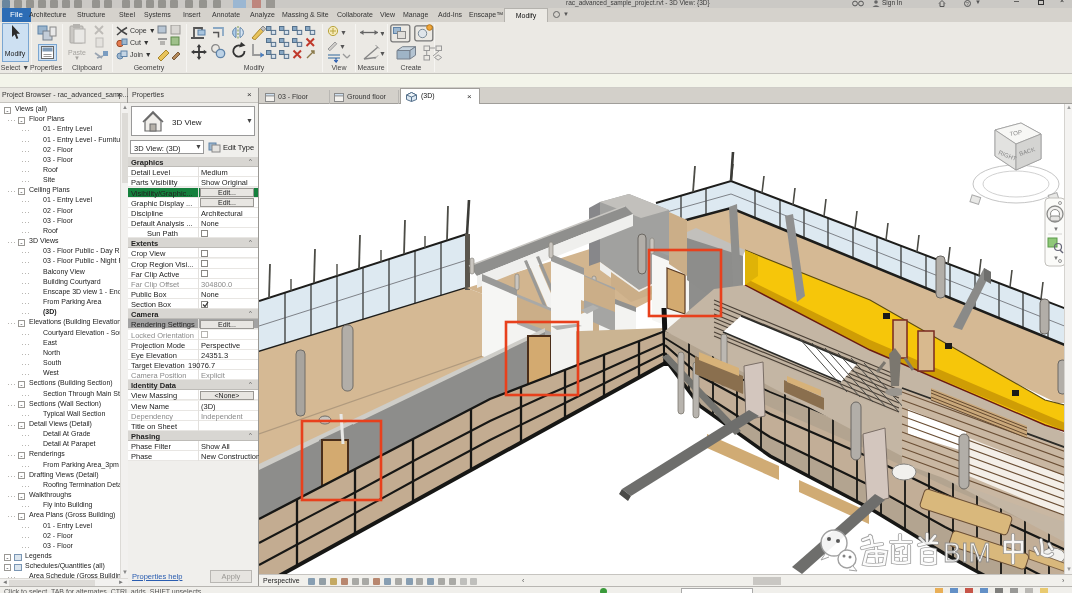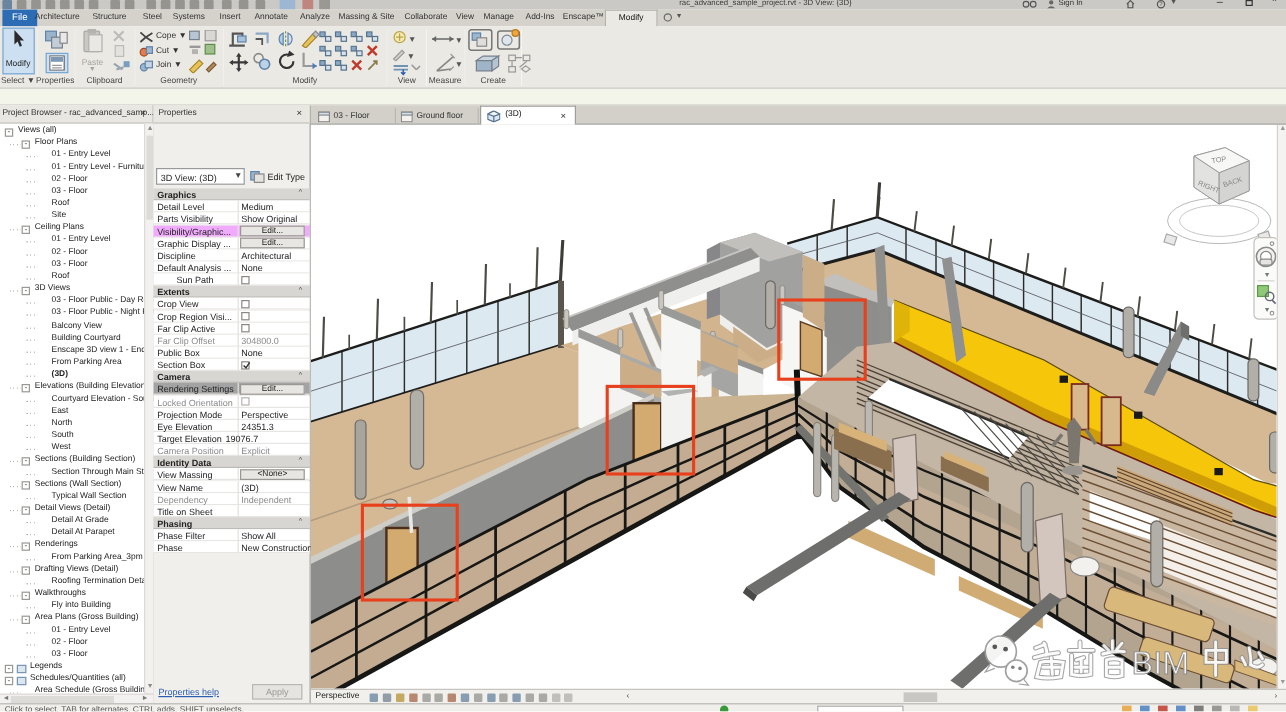--- a/index.html
+++ b/index.html
@@ -382,20 +382,29 @@
       <div class="abs" style="left:2px;top:0px;font-size:6px;color:#777;">◄</div>
       <div class="abs" style="left:118px;top:0px;font-size:6px;color:#777;">►</div>
       <div class="abs" style="left:9px;top:1px;width:86px;height:6px;background:#dddbd7;"></div>
     </div>
 </div>
 <div class="abs" style="left:128px;top:88px;width:131px;height:498px;background:#f0efec;border-right:1px solid #9a9894;">
 <div class="abs" style="left:0;top:0;width:130px;height:15px;background:#e9e7e2;border-bottom:1px solid #c6c4bf;">
       <span class="abs txt" style="left:4px;top:3px;font-size:7px;color:#333;">Properties</span>
       <span class="abs" style="left:119px;top:2px;font-size:8px;color:#333;">×</span>
     </div>
+<div class="abs" style="left:3px;top:18px;width:124px;height:30px;background:#fff;border:1px solid #999;">
+      <svg class="abs" style="left:7px;top:2px;" width="28" height="26">
+        <path d="M6 12 L14 4 L22 12 L22 22 L6 22 Z" fill="#f0eeea" stroke="#6b6b6b" stroke-width="1.2"></path>
+        <path d="M4 13 L14 3 L24 13" fill="none" stroke="#6b6b6b" stroke-width="1.6"></path>
+        <rect x="11" y="15" width="6" height="7" fill="#b5b0a8" stroke="#6b6b6b"></rect>
+      </svg>
+      <span class="abs txt" style="left:40px;top:11px;font-size:8px;color:#222;">3D View</span>
+      <span class="abs" style="left:114px;top:10px;font-size:7px;color:#444;">▼</span>
+    </div>
 <div class="abs" style="left:2px;top:52px;width:74px;height:14px;background:#fff;border:1px solid #999;">
       <span class="abs txt" style="left:3px;top:2.5px;font-size:7.5px;color:#222;">3D View: (3D)</span>
       <span class="abs" style="left:64px;top:2px;font-size:7px;color:#444;">▼</span>
     </div>
 <svg class="abs" style="left:80px;top:53px;" width="13" height="12">
       <rect x="1" y="2" width="7" height="7" fill="#9db7cf" stroke="#5f83a8"></rect>
       <rect x="4" y="4" width="8" height="7" fill="#e5e3df" stroke="#888"></rect>
     </svg>
 <span class="abs txt" style="left:95px;top:55px;font-size:7.5px;color:#222;">Edit Type</span>
 <div class="abs" style="left:0px;top:69.0px;width:130px;height:10px;background:#d8d6d2;border-bottom:1px solid #bdbbb7;">
@@ -405,21 +414,21 @@
 <div class="abs" style="left:0px;top:79.2px;width:130px;height:10px;background:#fff;border-bottom:1px solid #e8e6e3;">
       <span class="abs txt" style="left:3px;top:1px;font-size:7.5px;color:#222;">Detail Level</span>
     </div>
 <div class="abs" style="left:70px;top:79.2px;width:1px;height:10px;background:#e2e0dd;"></div>
 <span class="abs txt" style="left:73px;top:80.2px;font-size:7.5px;color:#222;">Medium</span>
 <div class="abs" style="left:0px;top:89.3px;width:130px;height:10px;background:#fff;border-bottom:1px solid #e8e6e3;">
       <span class="abs txt" style="left:3px;top:1px;font-size:7.5px;color:#222;">Parts Visibility</span>
     </div>
 <div class="abs" style="left:70px;top:89.3px;width:1px;height:10px;background:#e2e0dd;"></div>
 <span class="abs txt" style="left:73px;top:90.3px;font-size:7.5px;color:#222;">Show Original</span>
-<div class="abs" style="left:0px;top:99.5px;width:130px;height:10px;background:#f0abfc;border-bottom:1px solid #e8e6e3;">
+<div class="abs" style="left:0px;top:99.5px;width:130px;height:10px;background:#15803d;border-bottom:1px solid #e8e6e3;">
       <span class="abs txt" style="left:3px;top:1px;font-size:7.5px;color:#222;">Visibility/Graphic...</span>
     </div>
 <div class="abs" style="left:70px;top:99.5px;width:1px;height:10px;background:#e2e0dd;"></div>
 <div class="abs" style="left:72px;top:100.0px;width:54px;height:9px;background:#e8e6e2;border:1px solid #9a9894;font-size:7px;color:#222;text-align:center;line-height:8px;">Edit...</div>
 <div class="abs" style="left:0px;top:109.6px;width:130px;height:10px;background:#fff;border-bottom:1px solid #e8e6e3;">
       <span class="abs txt" style="left:3px;top:1px;font-size:7.5px;color:#222;">Graphic Display ...</span>
     </div>
 <div class="abs" style="left:70px;top:109.6px;width:1px;height:10px;background:#e2e0dd;"></div>
 <div class="abs" style="left:72px;top:110.1px;width:54px;height:9px;background:#e8e6e2;border:1px solid #9a9894;font-size:7px;color:#222;text-align:center;line-height:8px;">Edit...</div>
 <div class="abs" style="left:0px;top:119.8px;width:130px;height:10px;background:#fff;border-bottom:1px solid #e8e6e3;">

